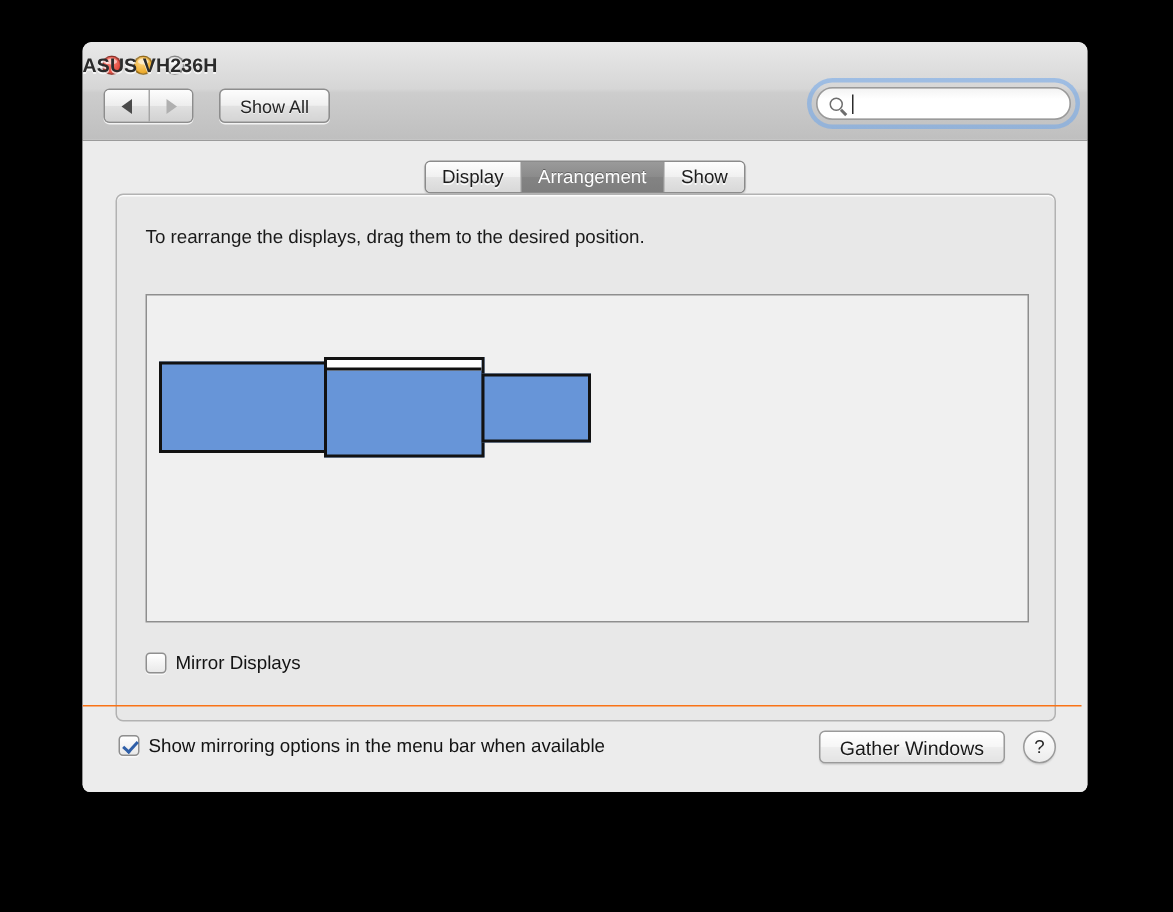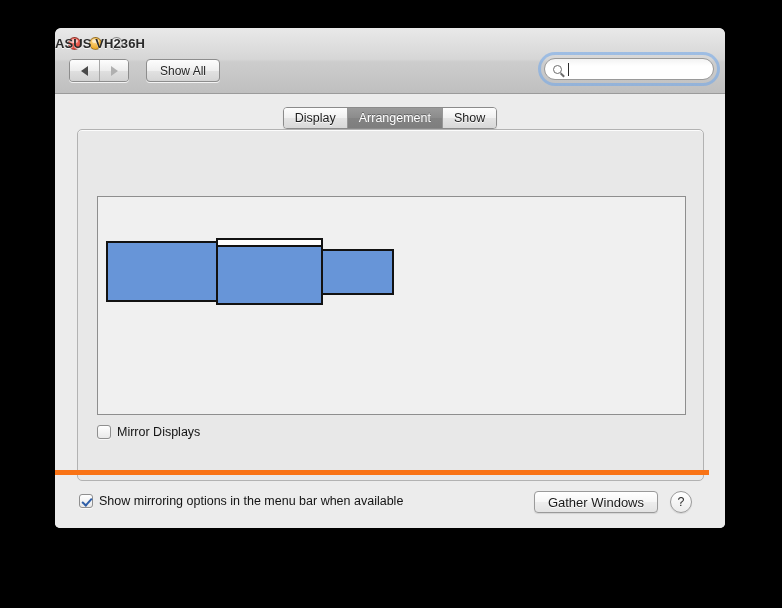--- a/index.html
+++ b/index.html
@@ -262,21 +262,21 @@
   }
 
   #display-left   { left: 8px;   top: 44px; width: 112px; height: 61px; }
   #display-center { left: 118px; top: 41px; width: 107px; height: 67px; }
   #display-right  { left: 223px; top: 52px; width: 73px;  height: 46px; }
 
   
   .mirror-row {
     position: absolute;
     left: 19px;
-    top: 295px;
+    top: 305px;
     display: flex;
     align-items: center;
     gap: 6px;
     justify-content: space-between;
   }
 
   .cbox {
     width: 14px; height: 14px;
     border: 1px solid #8f8f8f;
     border-radius: 3px;
@@ -292,24 +292,24 @@
     width: 4px; height: 8px;
     border: solid #2f5fa8;
     border-width: 0 2px 2px 0;
     transform: rotate(42deg);
   }
   .cb-label { font-size: 12.5px; color: #131313; }
 
   
   .footer {
     position: absolute;
-    left: 0; right: 16px;
+    left: 0; right: 4px;
     bottom: 0;
     height: 58px;
-    border-top: 5px solid #f97316;
+    border-top: 1px solid #f97316;
   }
   .footer-left {
     position: absolute;
     left: 24px;
     top: 19px;
     display: flex;
     align-items: center;
     gap: 6px;
   }
   .footer-right {
@@ -390,20 +390,21 @@
         <div class="tabs">
           <div class="tab">Display</div>
           <div class="tab active">Arrangement</div>
           <div class="tab">Show</div>
         </div>
       </div>
 
       <div class="panel">
 
         <div class="instructions">
+          <div>To rearrange the displays, drag them to the desired position.</div>
         </div>
 
         <div class="arrange-canvas">
           <div class="display" id="display-left"></div>
           <div class="display" id="display-center">
             <div class="menubar"></div>
           </div>
           <div class="display" id="display-right"></div>
         </div>
 

